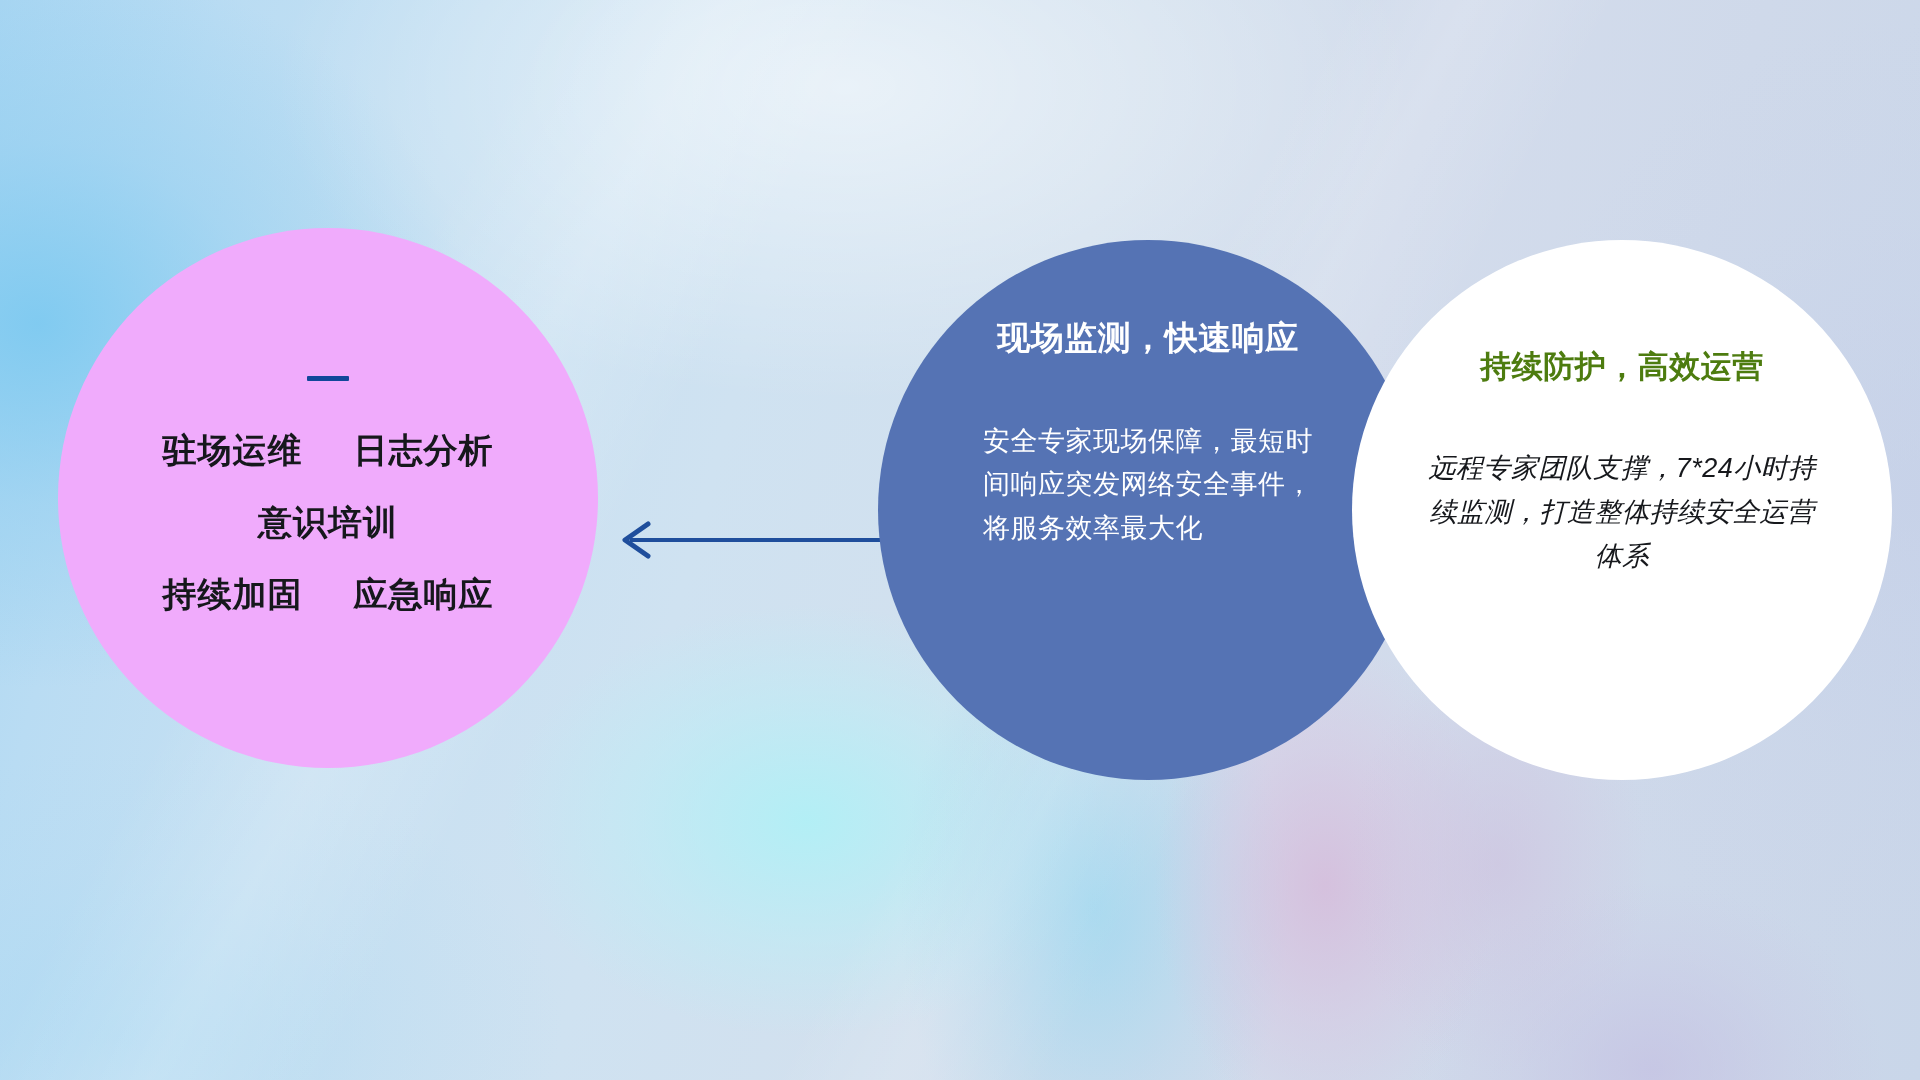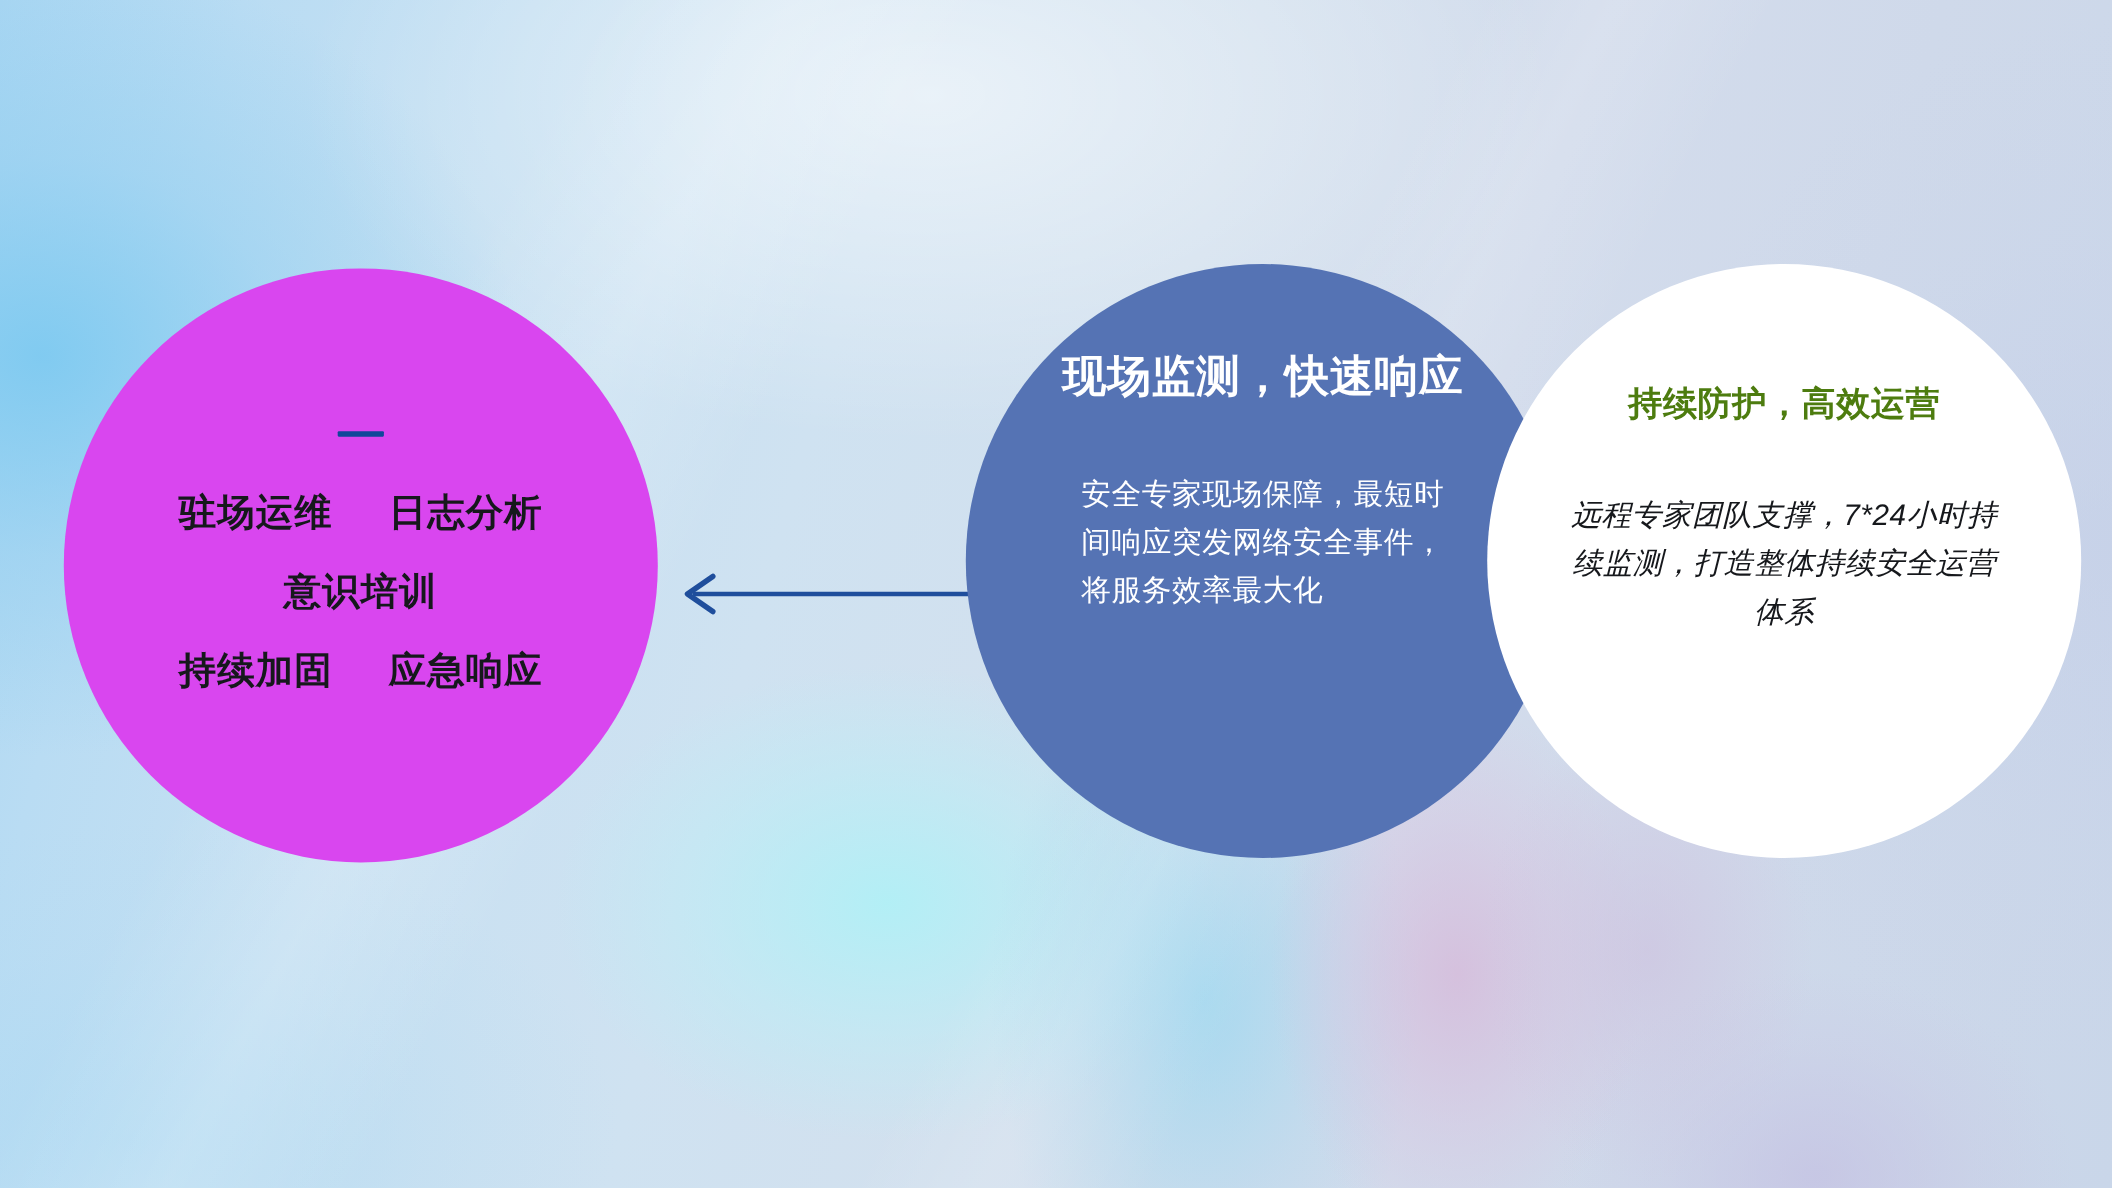--- a/index.html
+++ b/index.html
@@ -103,24 +103,24 @@
 
   
   .circle {
     position: absolute;
     border-radius: 50%;
     box-sizing: border-box;
   }
 
   .circle-left {
     left: 58px;
-    top: 244px;
+    top: 228px;
     width: 540px;
     height: 540px;
-    background: #d946ef;
+    background: #f0abfc;
     z-index: 4;
   }
 
   .circle-mid {
     left: 878px;
     top: 240px;
     width: 540px;
     height: 540px;
     background: #5573b4;
     z-index: 3;
@@ -167,21 +167,21 @@
   .mid-inner {
     position: absolute;
     left: 0;
     right: 0;
     top: 78px;
     text-align: center;
     padding: 0 46px;
     z-index: 6;
   }
   .mid-title {
-    font-size: 40px;
+    font-size: 33px;
     font-weight: 700;
     color: #ffffff;
     letter-spacing: 0.5px;
     line-height: 1.2;
     white-space: nowrap;
     margin-bottom: 62px;
   }
   .mid-body {
     font-size: 27px;
     font-weight: 400;

